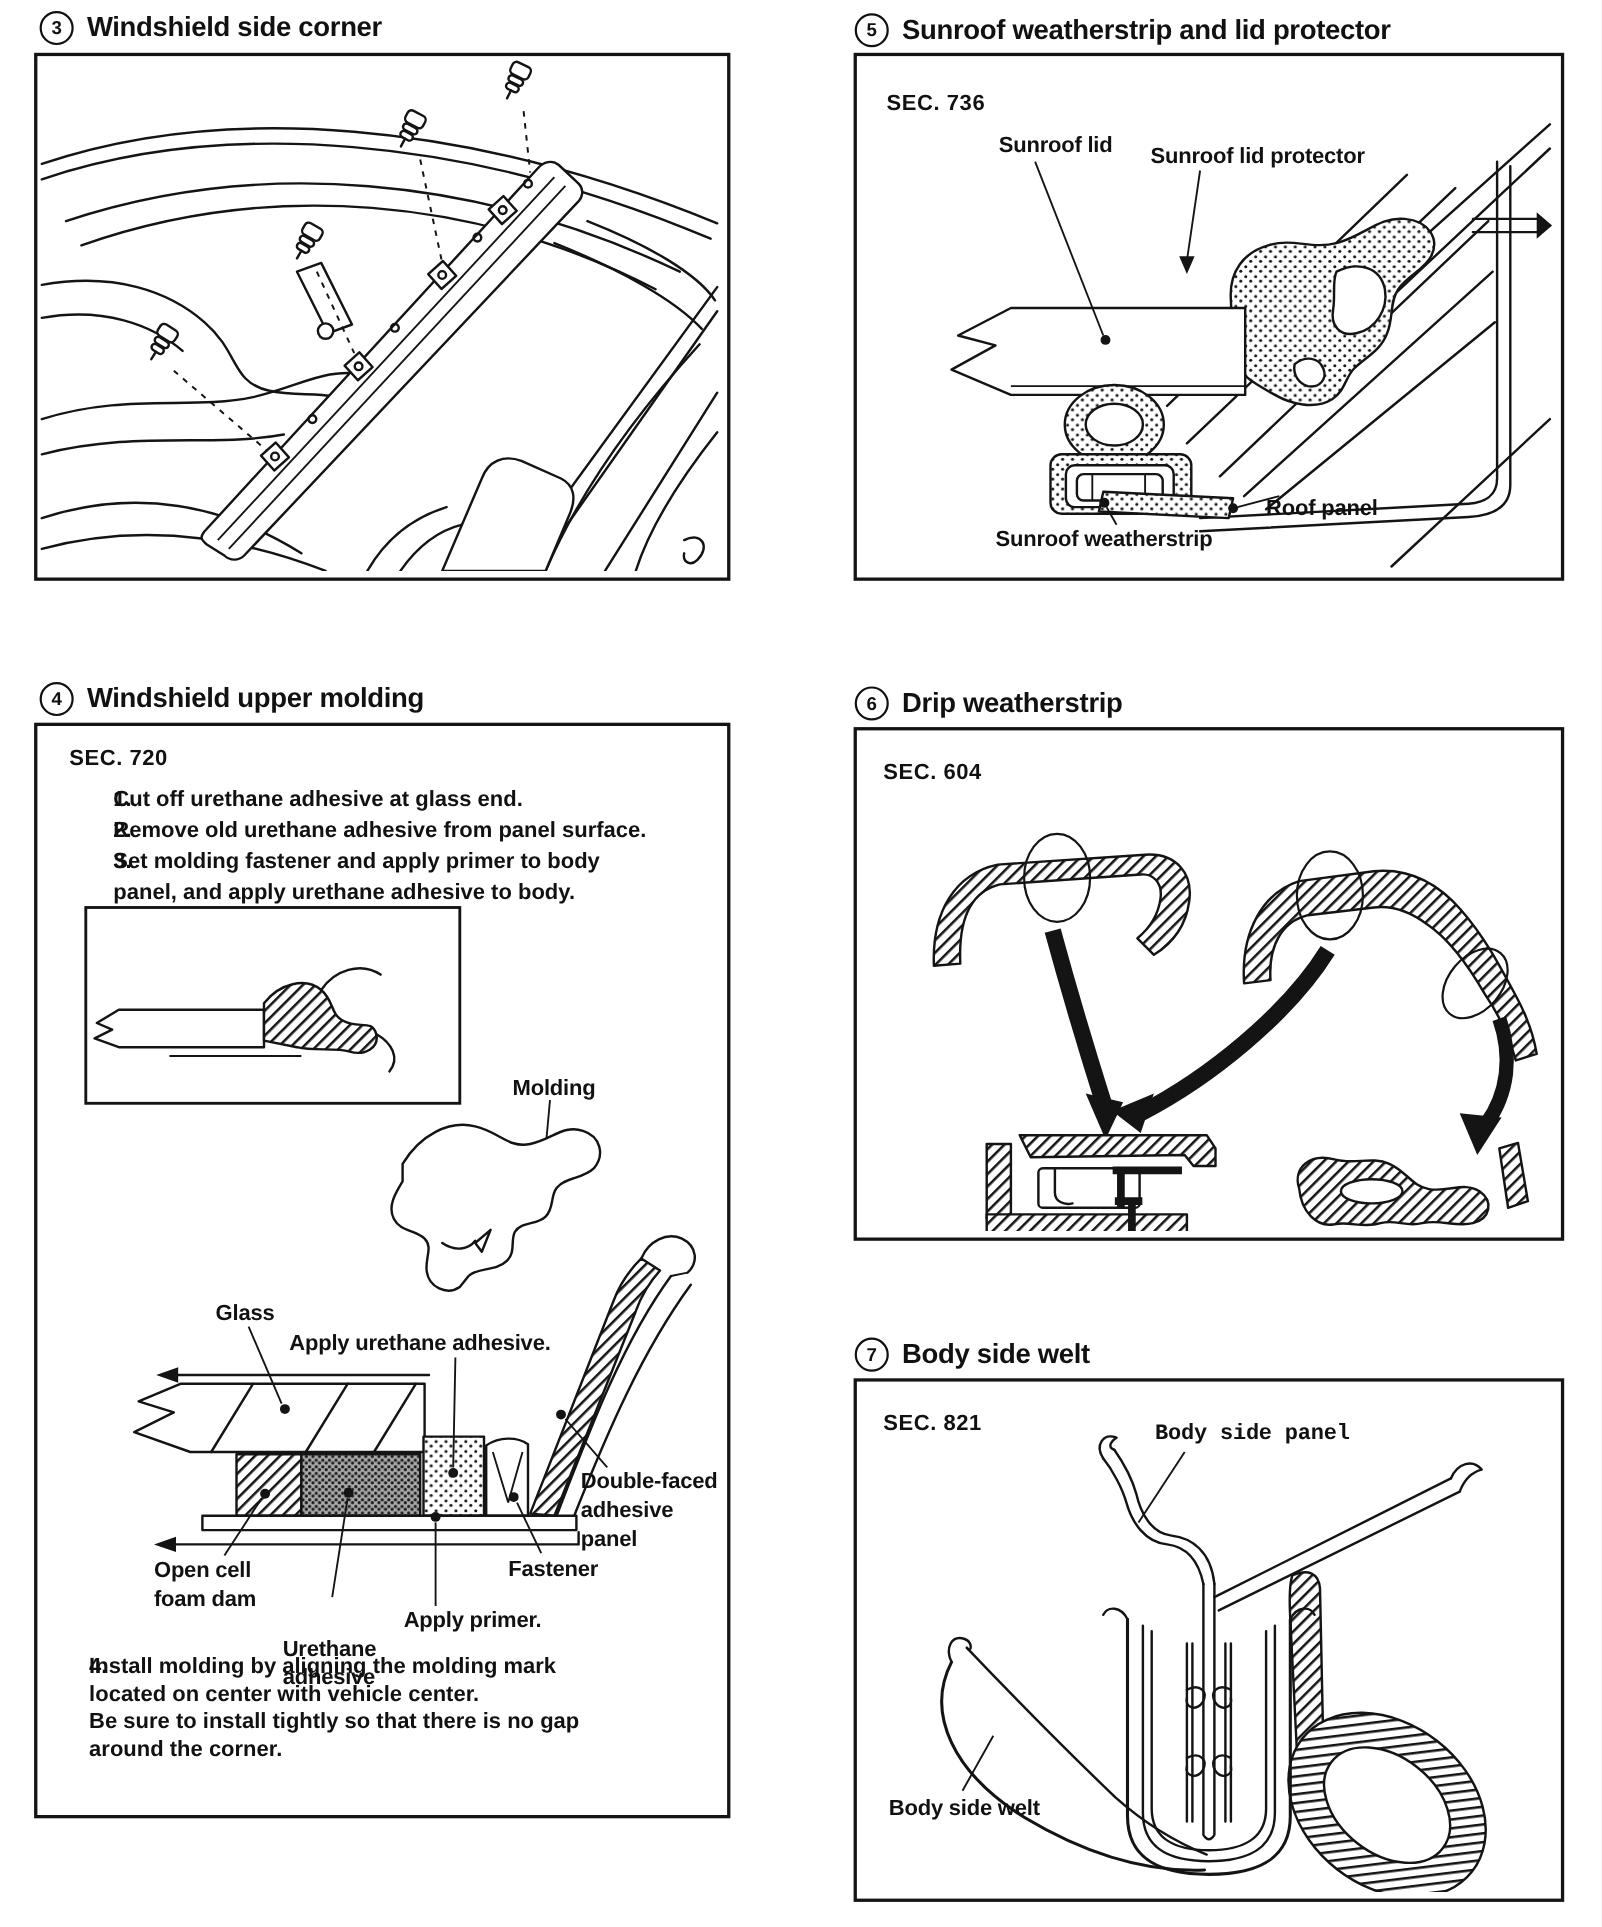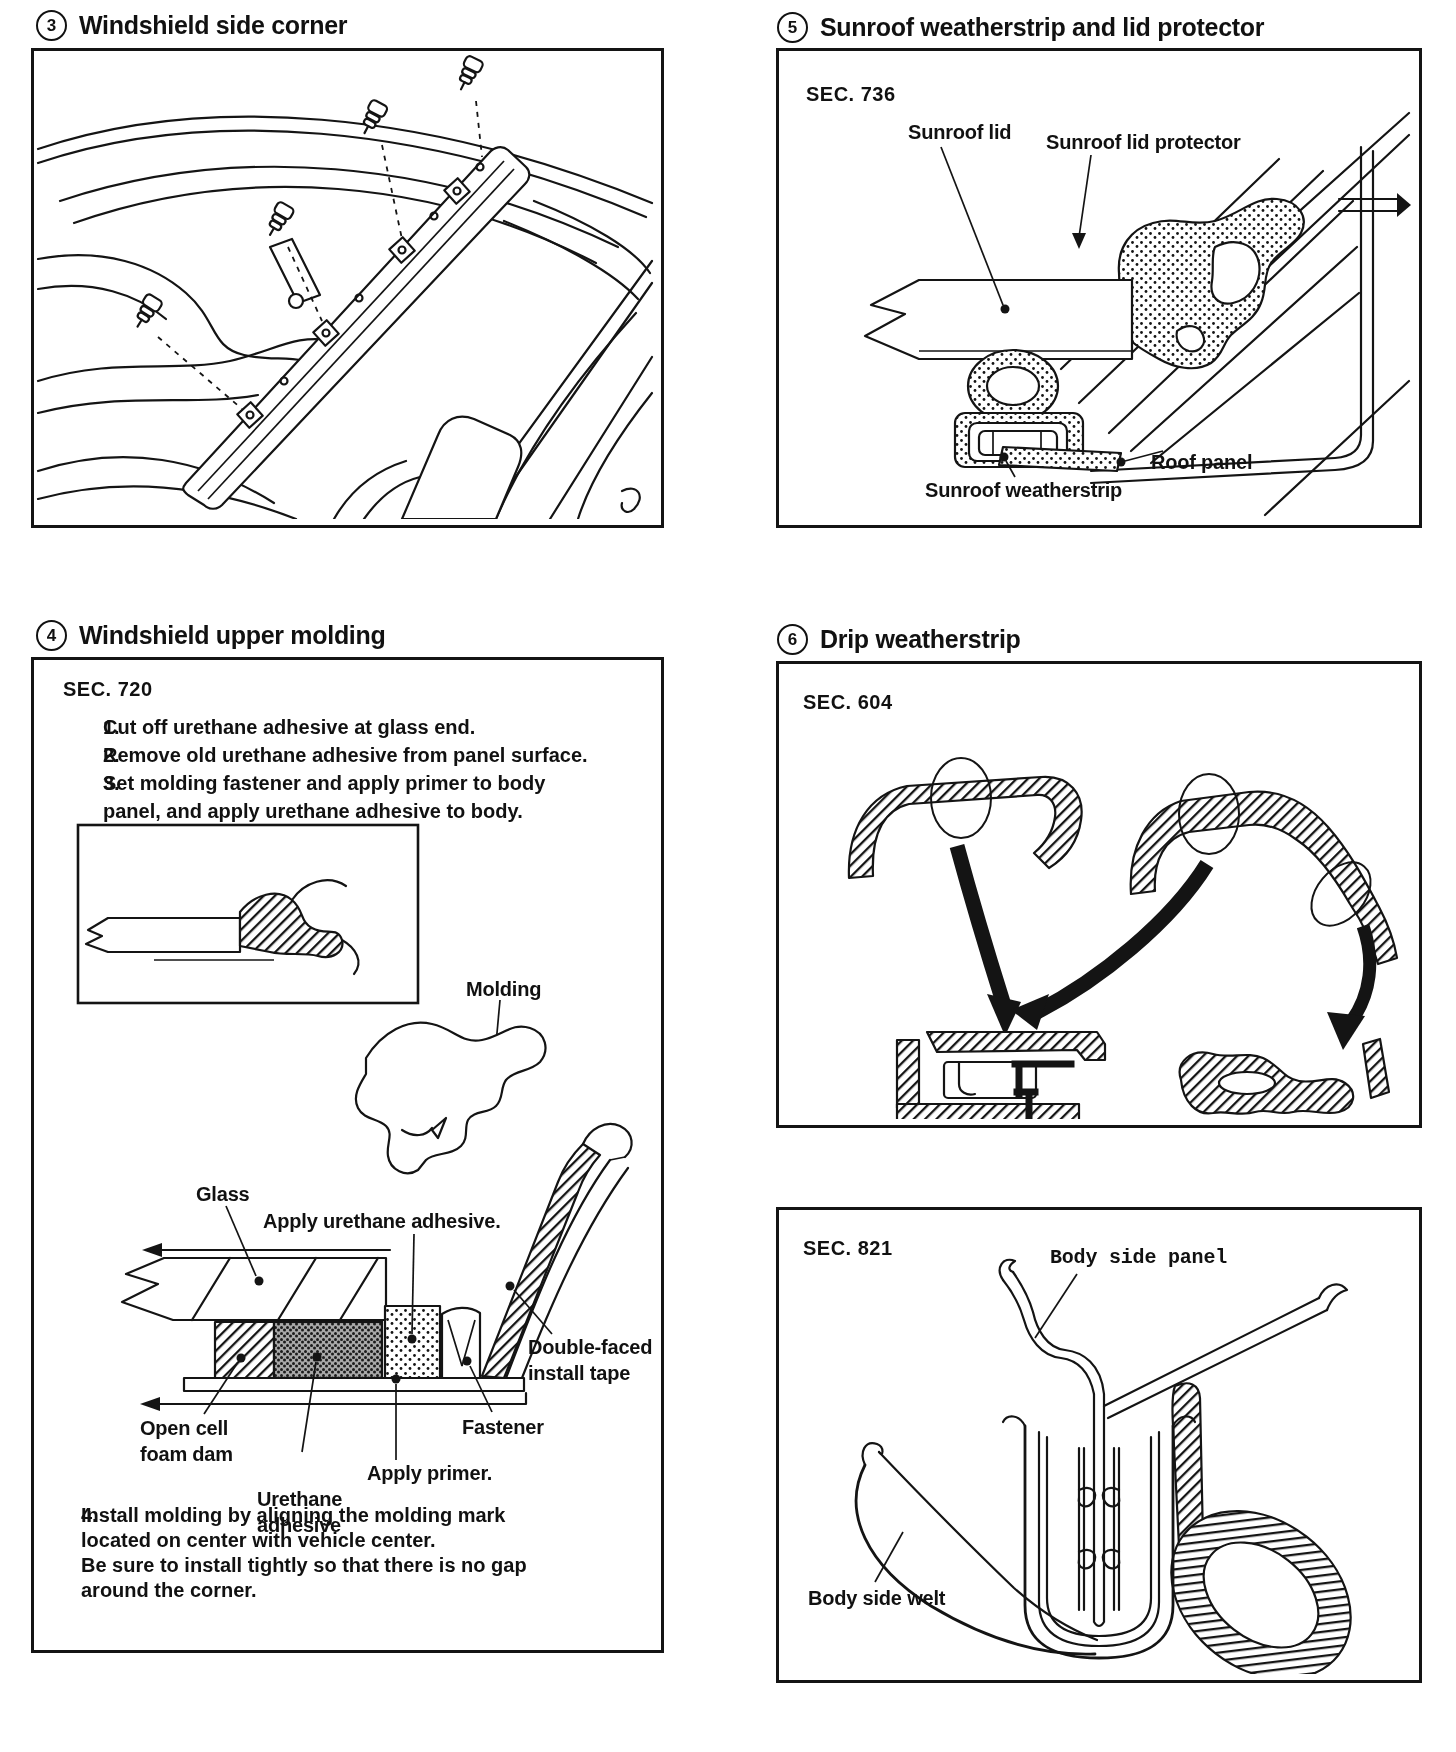--- a/index.html
+++ b/index.html
@@ -167,21 +167,21 @@
         <polygon class="blk" points="293,182 307,182 300,198"></polygon>
       <path class="thin" d="M384,400 L346,410"></path>
         <circle class="blk" cx="342" cy="411" r="4.5"></circle>
       <path class="thin" d="M236,426 L227,410"></path>
         <circle class="blk" cx="225" cy="406" r="4.5"></circle>
     </svg>
     <div class="sec" style="left:27px;top:32px;">SEC. 736</div>
     <div class="lbl" style="left:129px;top:68px;">Sunroof lid</div>
     <div class="lbl" style="left:267px;top:78px;">Sunroof lid protector</div>
     <div class="lbl" style="left:372px;top:398px;">Roof panel</div>
-    <div class="lbl" style="left:146px;top:426px;">Sunroof weatherstrip</div>
+    <div class="lbl" style="left:126px;top:426px;">Sunroof weatherstrip</div>
   </div>
 
   <div class="hdr" style="left:36px;top:620px;">
     <span class="badge">4</span>
     <span class="ttl">Windshield upper molding</span>
   </div>
   <div class="fbox" style="left:31px;top:657px;width:627px;height:990px;">
     <svg width="621" height="984" viewBox="0 0 621 984">
 
       <rect x="44" y="165" width="340" height="178" fill="none" stroke="#141414" stroke-width="2.6"></rect>
@@ -240,21 +240,21 @@
     </div>
     <div class="steprow" style="left:69px;top:109px;width:500px;">
       <span class="stepnum steps">3.</span>
       <span class="steptxt steps">Set molding fastener and apply primer to body
 panel, and apply urethane adhesive to body.</span>
     </div>
     <div class="lbl" style="left:432px;top:316px;">Molding</div>
     <div class="lbl" style="left:162px;top:521px;">Glass</div>
     <div class="lbl" style="left:229px;top:548px;">Apply urethane adhesive.</div>
     <div class="lbl" style="left:494px;top:674px;">Double-faced
-install tape</div>
+adhesive panel</div>
     <div class="lbl" style="left:106px;top:755px;">Open cell
 foam dam</div>
     <div class="lbl" style="left:223px;top:793px;margin-top:33px;">Urethane
 adhesive</div>
     <div class="lbl" style="left:333px;top:800px;">Apply primer.</div>
     <div class="lbl" style="left:428px;top:754px;">Fastener</div>
     <div class="steprow" style="left:47px;top:843px;width:520px;">
       <span class="stepnum steps" style="line-height:25px;">4.</span>
       <span class="steptxt steps" style="line-height:25px;">Install molding by aligning the molding mark
 located on center with vehicle center.
@@ -296,21 +296,21 @@
       <ellipse class="fw" cx="468" cy="419" rx="28" ry="11"></ellipse>
       <path class="fh" d="M584,380 L601,375 L610,428 L592,434 Z"></path>
     </svg>
     <div class="sec" style="left:24px;top:27px;">SEC. 604</div>
   </div>
 
   <div class="hdr" style="left:777px;top:1216px;">
     <span class="badge">7</span>
     <span class="ttl">Body side welt</span>
   </div>
-  <div class="fbox" style="left:776px;top:1207px;width:640px;height:470px;">
+  <div class="fbox" style="left:776px;top:1253px;width:640px;height:470px;">
     <svg width="634" height="464" viewBox="0 0 634 464">
 
       <path class="fh" d="M396,176 C410,170 420,174 421,188 L424,330 L400,336 L394,216 C393,198 393,184 396,176 Z"></path>
       <g transform="rotate(38 482 385)">
         <ellipse class="fh" cx="482" cy="385" rx="98" ry="74"></ellipse>
         <ellipse class="fw" cx="482" cy="385" rx="64" ry="44"></ellipse>
       </g>
 
       <path class="ln" d="M315,184 L315,412 M325,184 L325,412 M315,412 Q320,420 325,412"></path>
       <path class="ln" d="M315,184 C310,160 298,150 282,148 C262,146 250,128 245,110 C241,96 232,80 224,70"></path>

